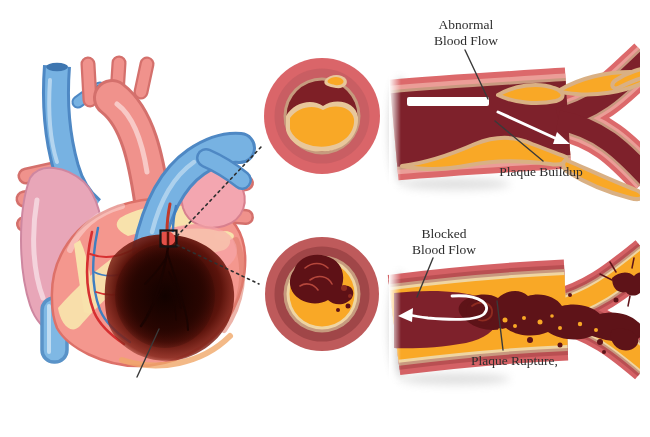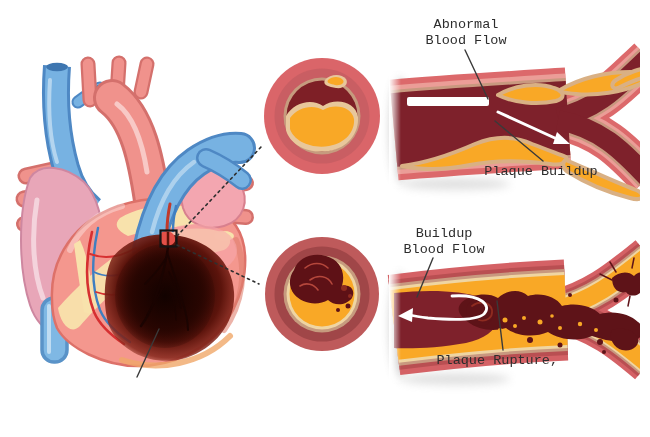--- a/index.html
+++ b/index.html
@@ -1,18 +1,18 @@
 <!DOCTYPE html>
 <html><head>
 <meta charset="utf-8">
 <style>
   html,body{margin:0;padding:0;background:#fff;}
   .stage{
     position:relative;width:640px;height:437px;background:#fff;
-    font-family:Liberation Mono, monospace;overflow:hidden;
+    font-family:Liberation Serif, serif;overflow:hidden;
   }
   .stage svg{position:absolute;left:0;top:0;}
   .label{
     position:absolute;font-size:13.5px;line-height:15.5px;font-weight:500;
     color:#2d2d2d;text-align:center;transform:translateX(-50%);white-space:nowrap;
   }
   .label.align-right{transform:none;text-align:center;}
   .label span{display:block;}
 </style>
 </head>
@@ -300,21 +300,21 @@
 <div class="label" style="left:466px;top:17px">
   <span>Abnormal</span>
   <span>Blood Flow</span>
 </div>
 
 <div class="label" style="left:541px;top:164px">
   <span>Plaque Buildup</span>
 </div>
 
 <div class="label" style="left:444px;top:226px">
-  <span>Buildup</span>
+  <span>Blocked</span>
   <span>Blood Flow</span>
 </div>
 
 <div class="label align-right" style="right:82px;top:353px">
   <span>Plaque Rupture,</span>
 </div>
 
 
 </div>
 

